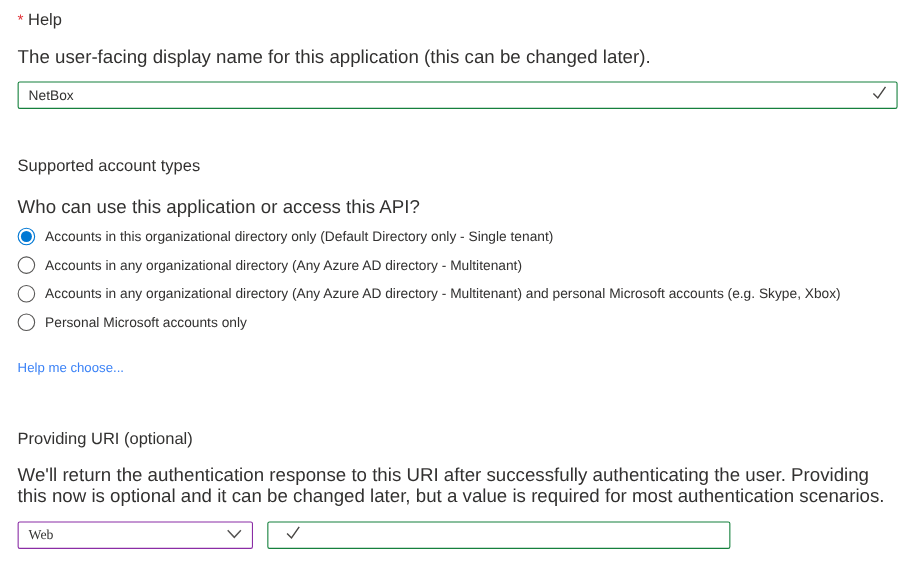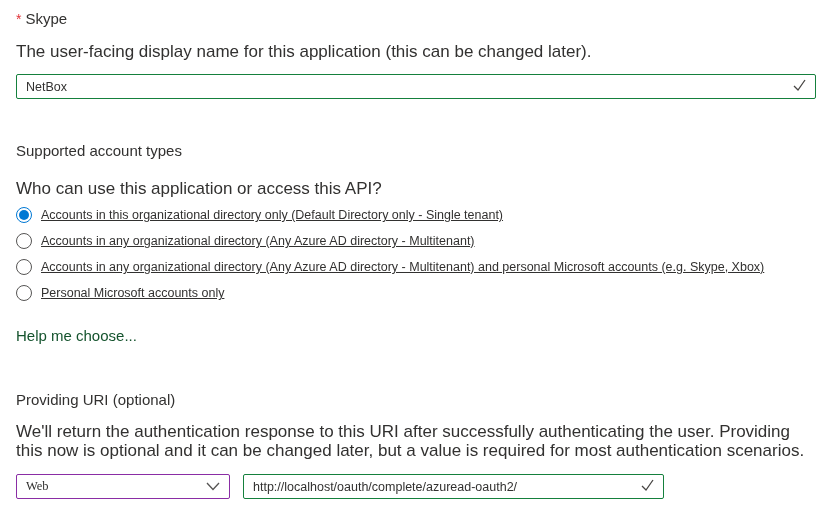--- a/index.html
+++ b/index.html
@@ -82,36 +82,35 @@
     flex: 0 0 auto;
   }
   .radio-row.selected .radio-outer { border-color: #0078d4; }
   .radio-dot { width: 10px; height: 10px; border-radius: 50%; background: transparent; }
   .radio-row.selected .radio-dot { background: #0078d4; }
   .radio-label {
     margin-left: 9px;
     font-size: 12.5px;
     color: #323130;
     white-space: nowrap;
-    text-decoration: underline;
   }
 
   .link {
-    font-size: 15px;
-    color: #14532d;
+    font-size: 12px;
+    color: #3b82f6;
     text-decoration: none;
     cursor: pointer;
     white-space: nowrap;
   }
 </style>
 </head>
 <body>
 
 <div class="abs section-title" style="left:16px; top:10px;">
-  <span class="required-asterisk">*</span><span>Skype</span>
+  <span class="required-asterisk">*</span><span>Help</span>
 </div>
 
 <div class="abs body-text" style="left:16px; top:42px; width:805px;">The user-facing display name for this application (this can be changed later).</div>
 
 <div class="abs input-wrap" style="left:16px; top:74px; width:800px; height:25px;">
   <input type="text" value="NetBox" style="">
   <span class="trailing-icon">
     <svg width="15" height="14" viewBox="0 0 15 14">
         <polyline points="2,8 6,12 13,2" fill="none" stroke="#484644" stroke-width="1.3"></polyline>
       </svg>
@@ -159,19 +158,18 @@
 <div class="abs select-wrap" style="left:16px; top:474px; width:214px; height:25px;font-family:Liberation Serif, serif;">
   <span class="select-value">Web</span>
   <span>
     <svg width="16" height="12" viewBox="0 0 16 12">
         <polyline points="2,3 8,9.5 14,3" fill="none" stroke="#565554" stroke-width="1.3"></polyline>
       </svg>
   </span>
 </div>
 
 <div class="abs input-wrap" style="left:243px; top:474px; width:421px; height:25px;">
-  <input type="text" value="http://localhost/oauth/complete/azuread-oauth2/" style="">
   <span class="trailing-icon">
     <svg width="15" height="14" viewBox="0 0 15 14">
         <polyline points="2,8 6,12 13,2" fill="none" stroke="#484644" stroke-width="1.3"></polyline>
       </svg>
   </span>
 </div>
 
 </body></html>

